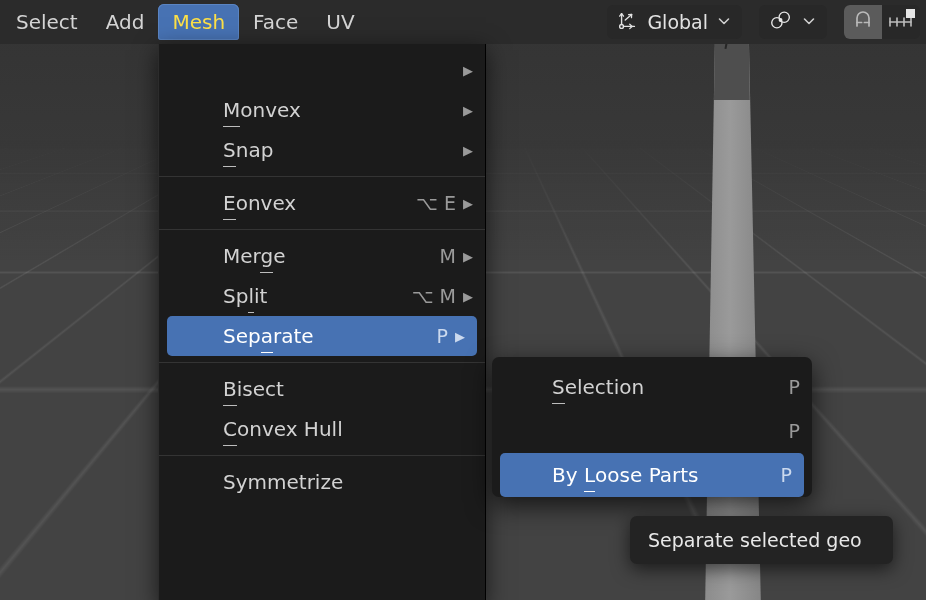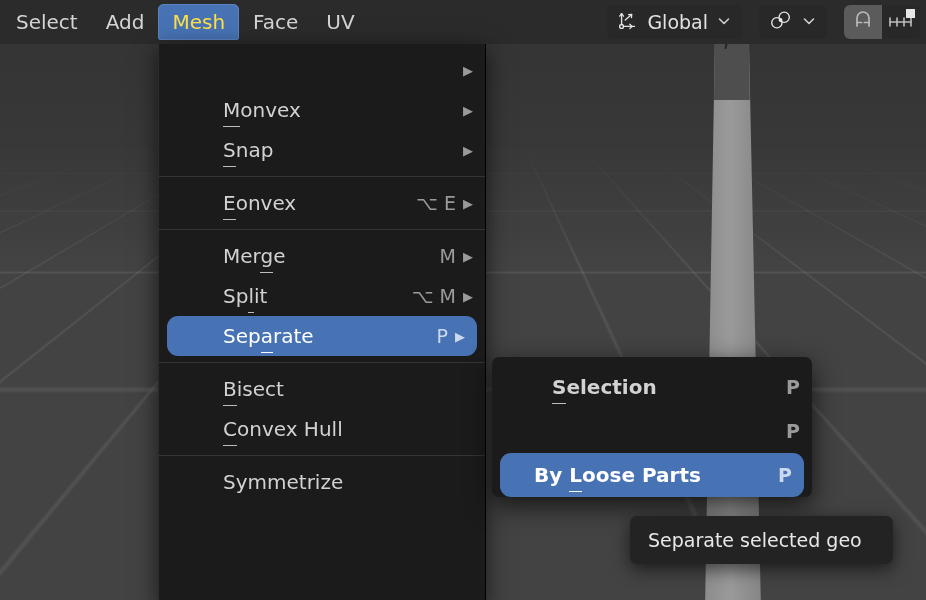--- a/index.html
+++ b/index.html
@@ -143,29 +143,29 @@
   .mi .acc::after {
     content:""; position:absolute; left:0; right:0; bottom:-5px;
     height:1.5px; background:#bdbdbd;
   }
   .mi .right {
     margin-left:auto; display:flex; align-items:center; gap:7px;
     color:#9a9a9a; font-size:19px;
   }
   .mi .arrow { color:#9a9a9a; font-size:13px; line-height:1; }
   .mi-hl {
-    margin:0 8px; border-radius:11px; background:#4772b3;
+    margin:0 8px; border-radius:5px; background:#4772b3;
     color:#ffffff; padding-left:56px;
   }
   .mi-hl .right { color:#cbd9ee; }
   .mi-hl .arrow { color:#cbd9ee; }
   .mi-hl .acc::after { background:#ffffff; }
   .sep-line { height:1px; background:#343434; margin:6px 0; }
-  #sep-menu .mi { padding-left:60px; height:44px;font-weight:bold; }
-  #sep-menu .mi-hl { padding-left:34px; }
+  #sep-menu .mi { padding-left:60px; height:44px; }
+  #sep-menu .mi-hl { padding-left:52px; }
 
   
   #tooltip {
     position:absolute; left:630px; top:516px; height:48px;
     background:#232323; border-radius:7px;
     display:flex; align-items:center; padding:0 18px;
     color:#e8e8e8; font-size:19px; white-space:nowrap;
     box-shadow:0 5px 18px rgba(0,0,0,.6); z-index:60;
     overflow:hidden; width:263px;
   }

